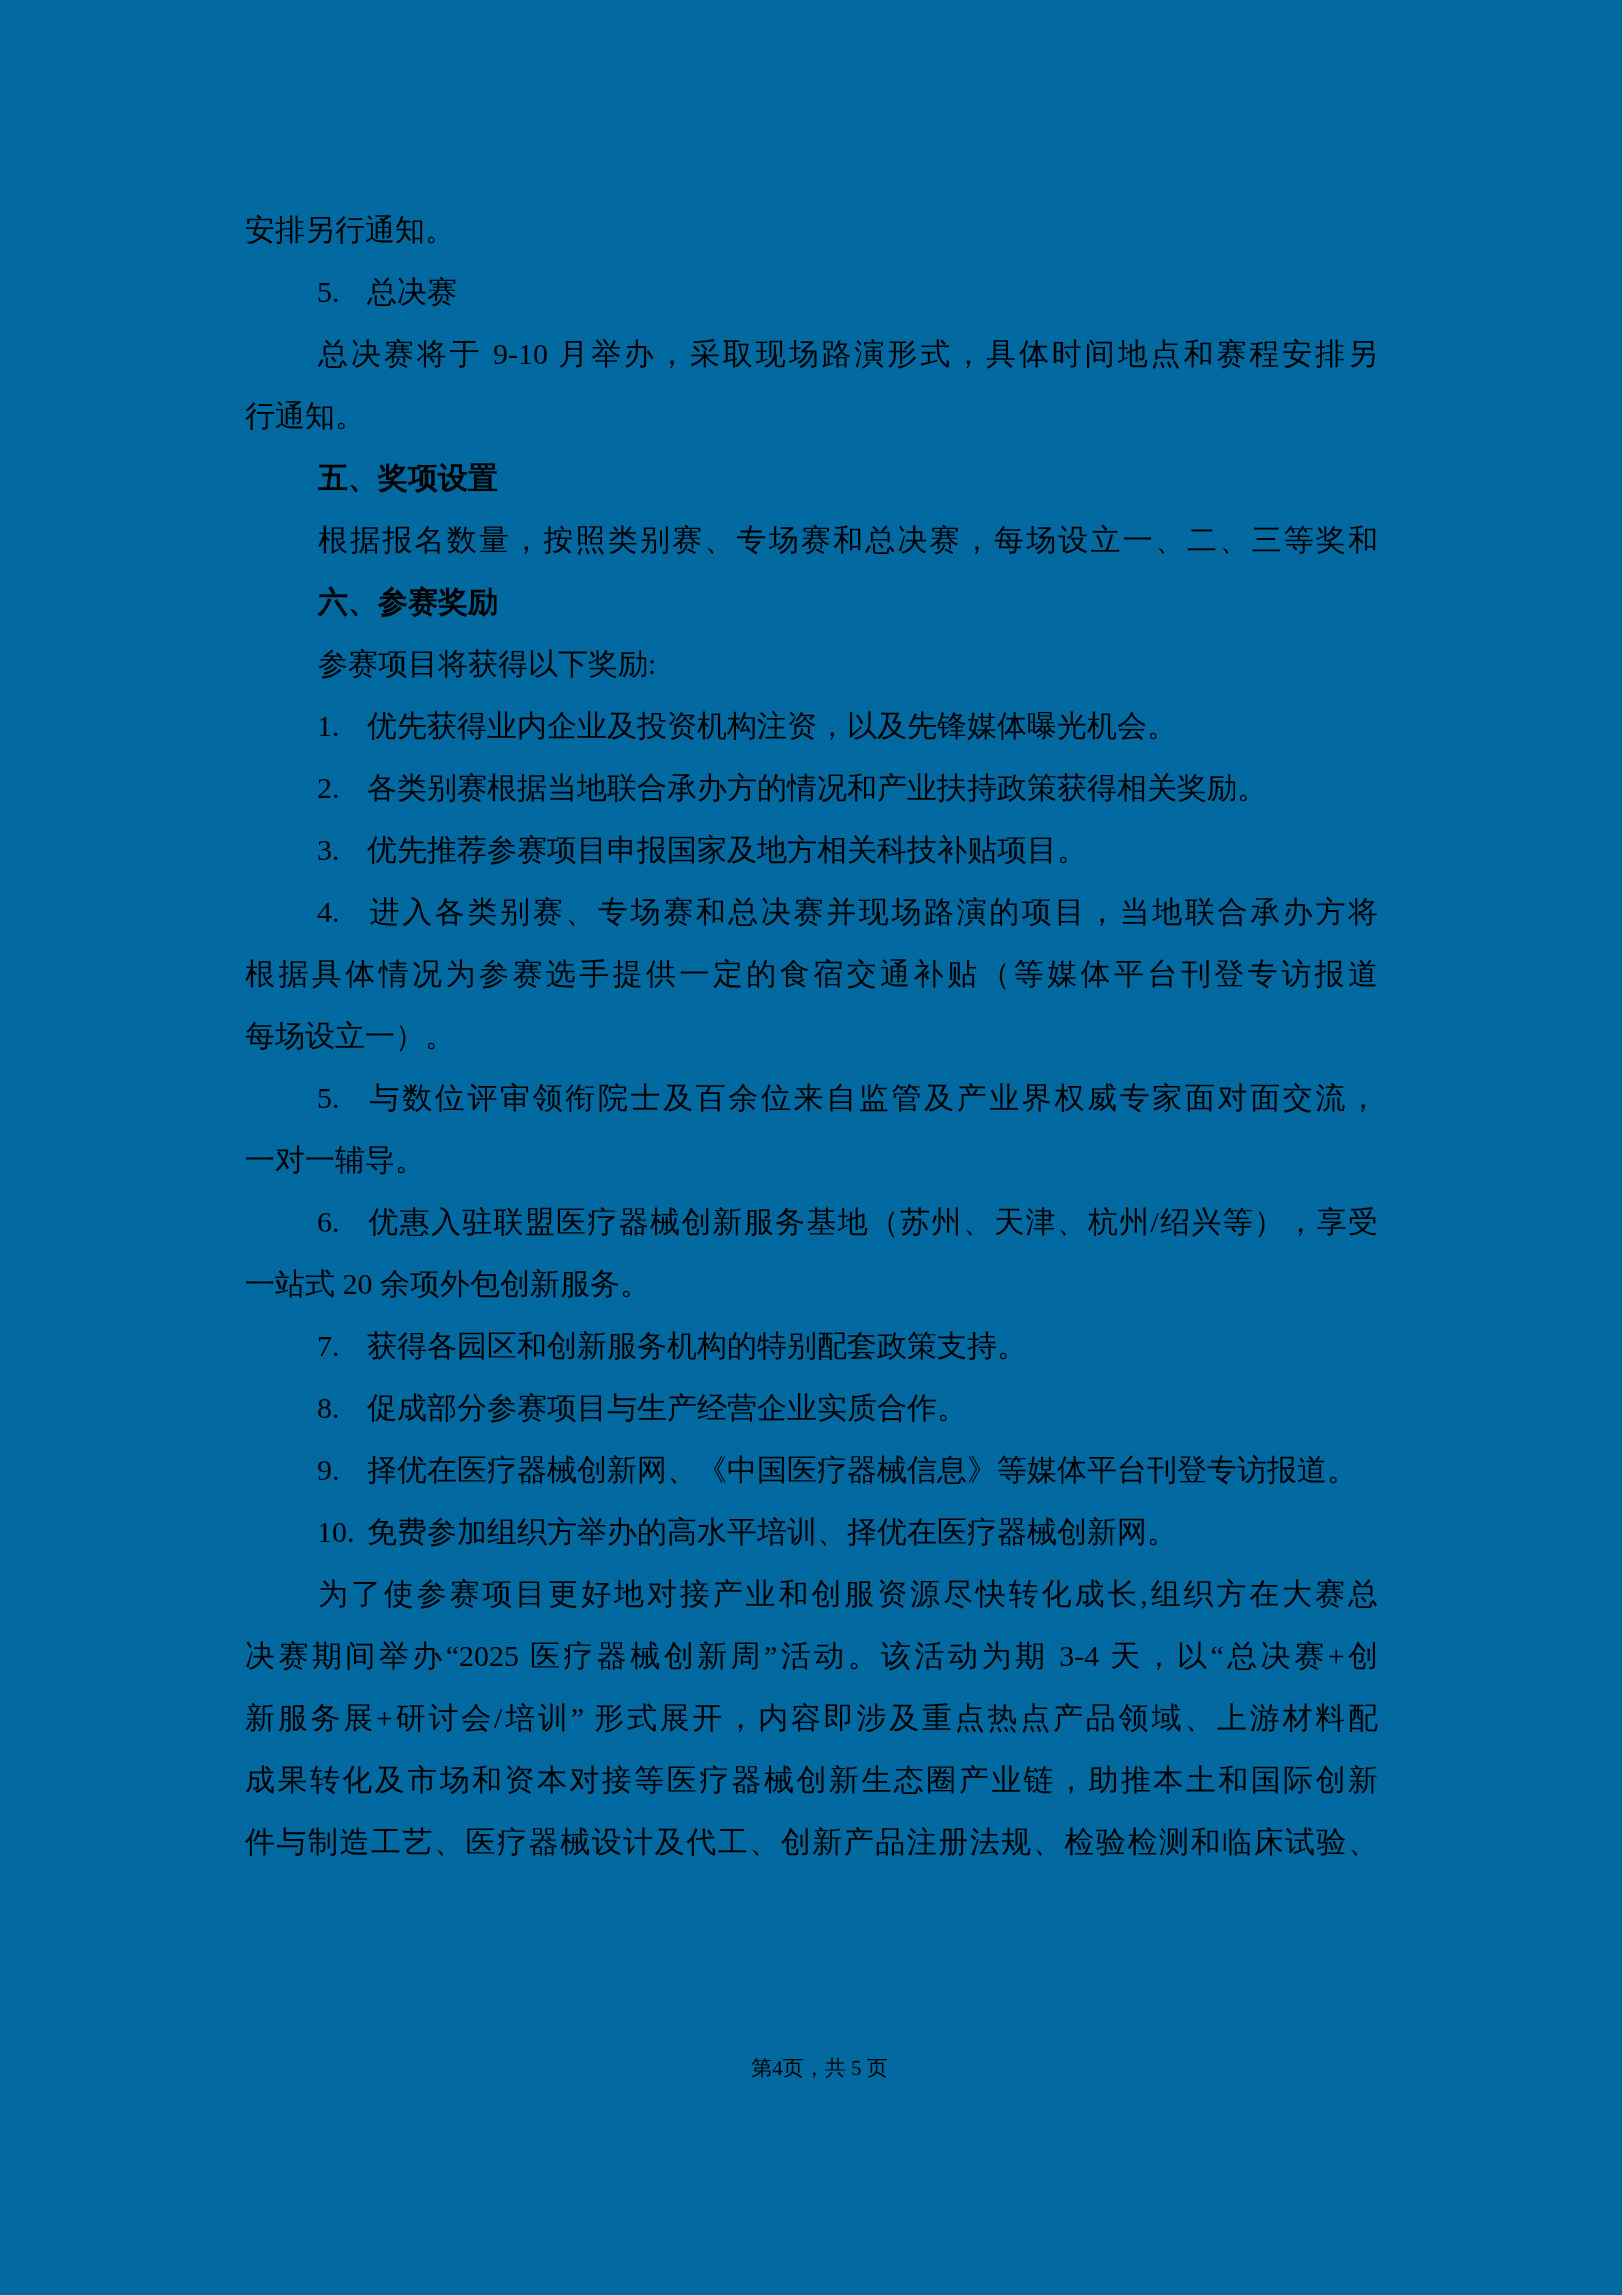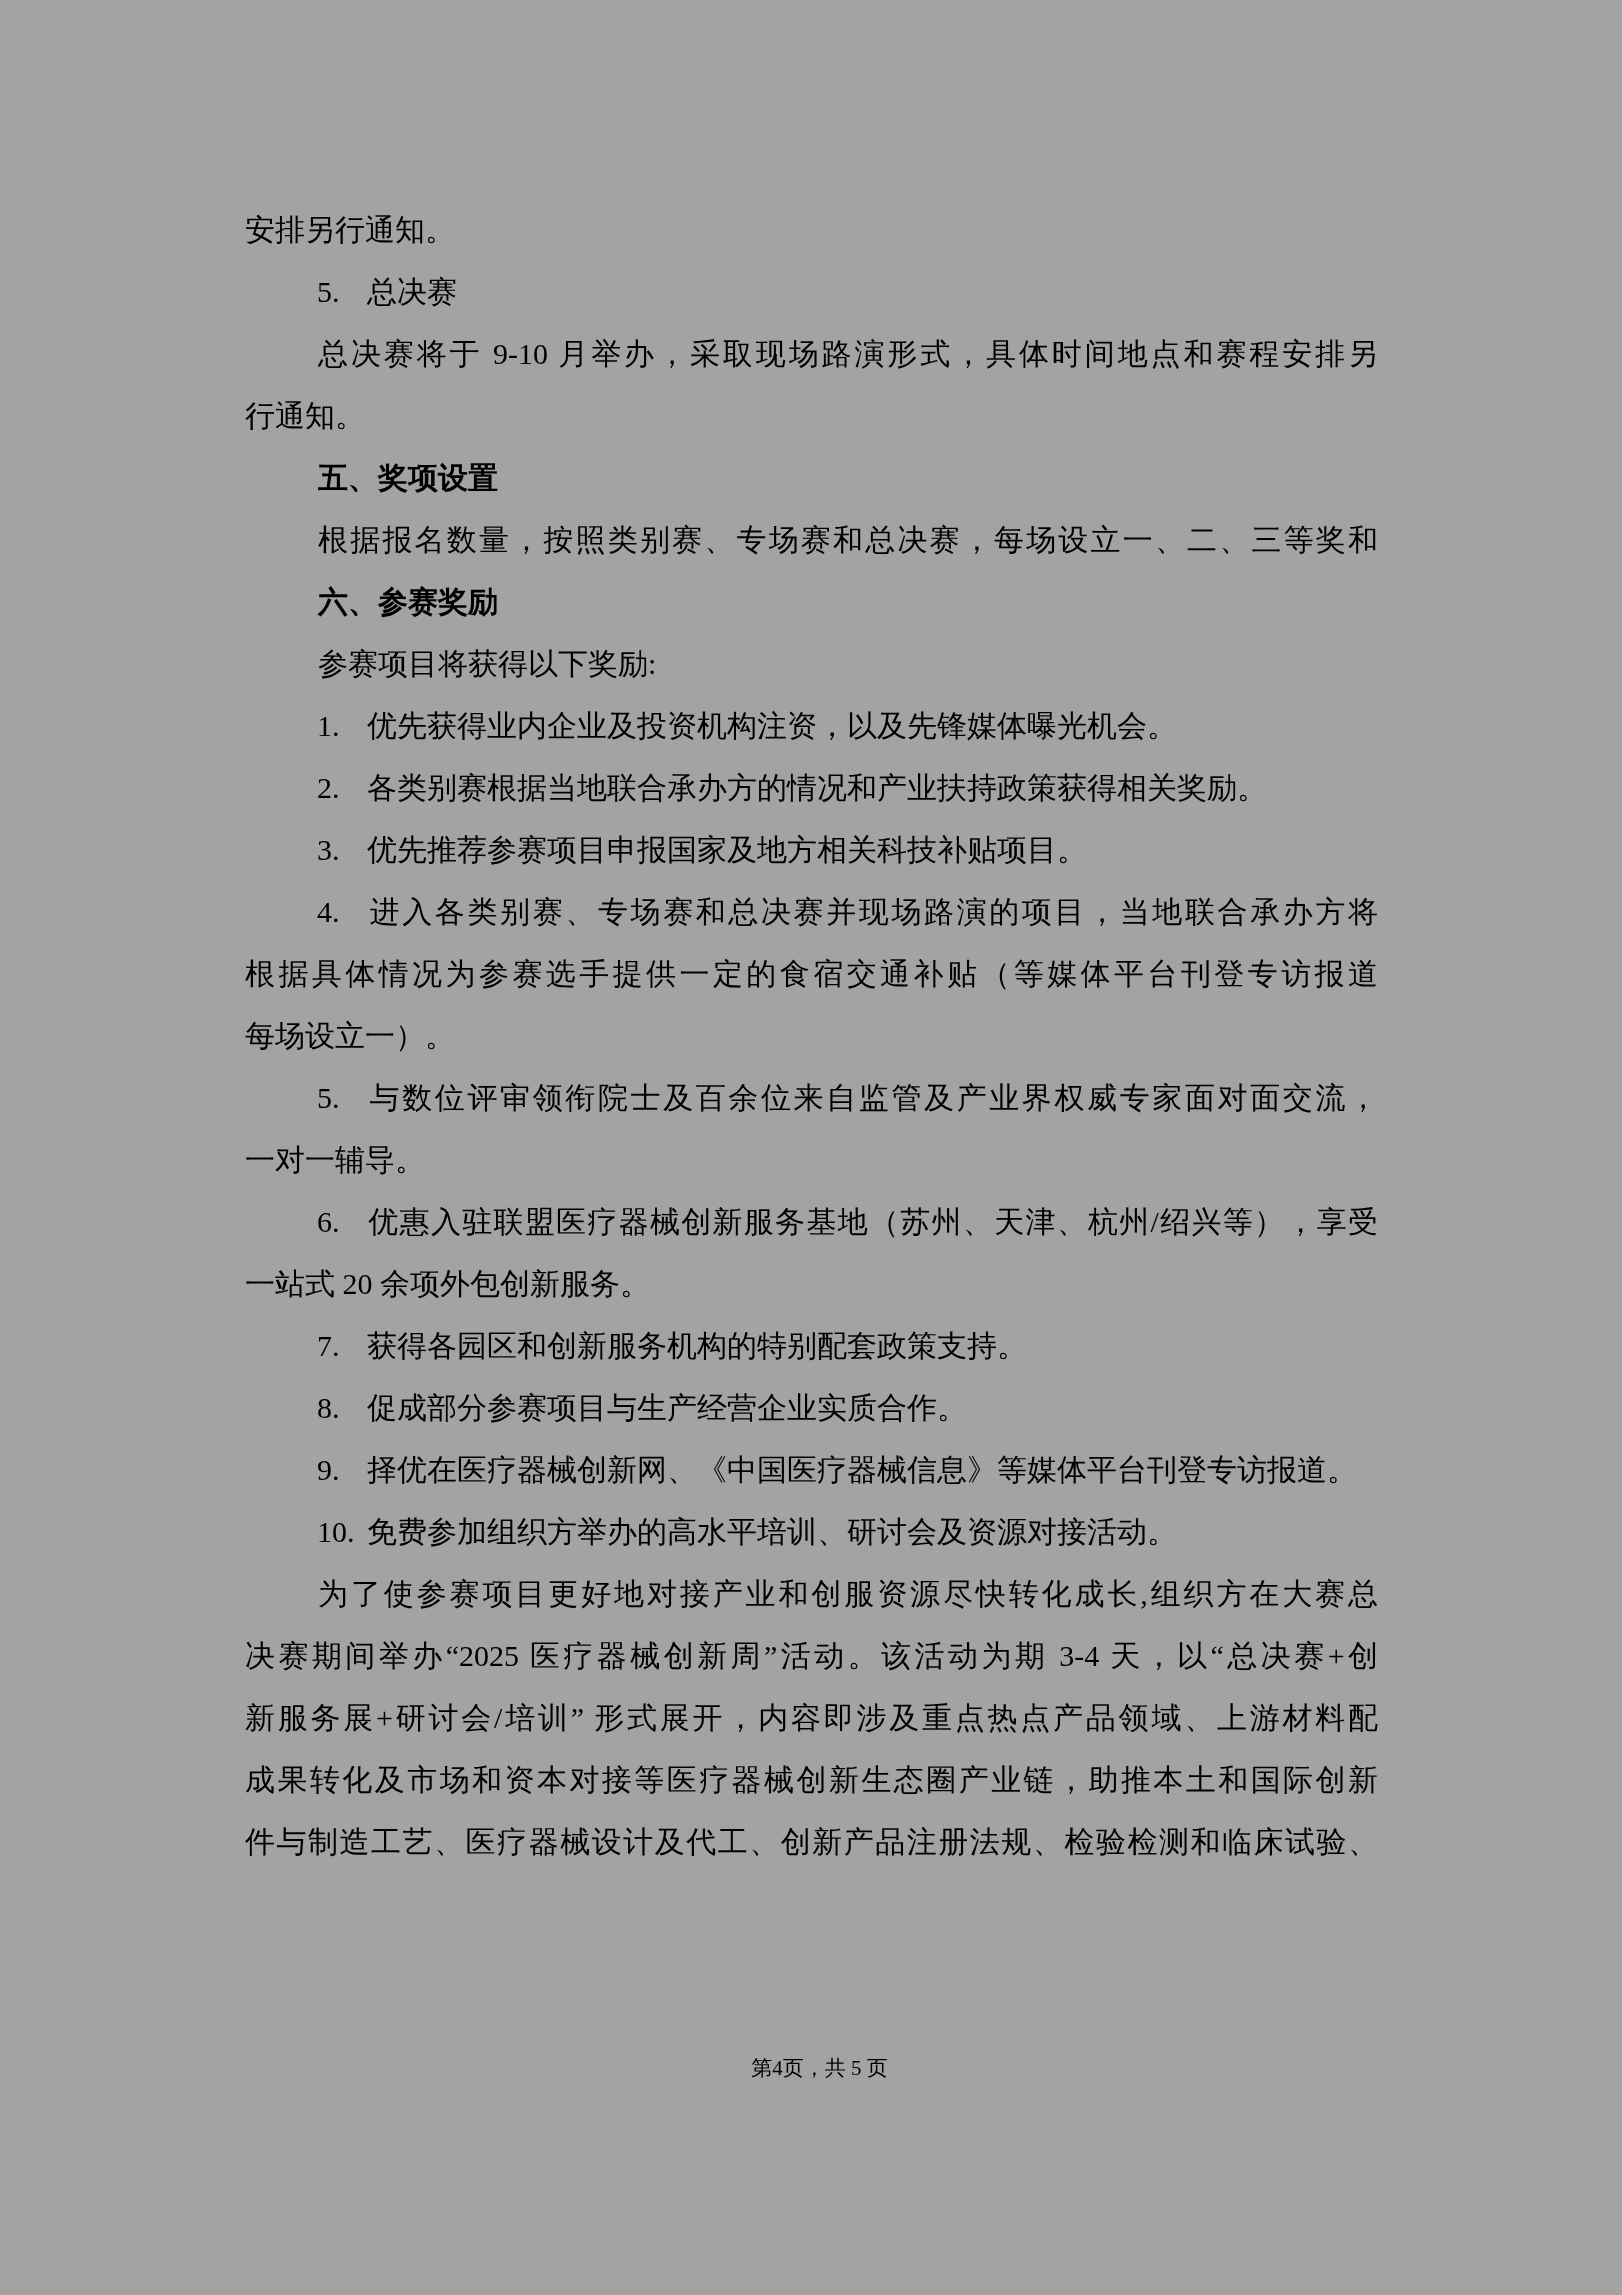--- a/index.html
+++ b/index.html
@@ -4,21 +4,21 @@
 <style>
   html, body {
     margin: 0;
     padding: 0;
     background: #ffffff;
   }
   .page {
     position: relative;
     width: 1623px;
     height: 2295px;
-    background: #a3a3a3;
+    background: #0369a1;
     color: #000000;
     font-family: "Liberation Serif", "DejaVu Serif", serif;
     overflow: hidden;
   }
   .content {
     position: absolute;
     left: 245px;
     top: 199px;
     width: 1133px;
   }
@@ -76,21 +76,21 @@
       <div class="line list j"><span class="marker">4.</span><span>进入各类别赛、专场赛和总决赛并现场路演的项目，当地联合承办方将</span></div>
       <div class="line plain j">根据具体情况为参赛选手提供一定的食宿交通补贴（等媒体平台刊登专访报道</div>
       <div class="line plain">每场设立一）。</div>
       <div class="line list j"><span class="marker">5.</span><span>与数位评审领衔院士及百余位来自监管及产业界权威专家面对面交流，</span></div>
       <div class="line plain">一对一辅导。</div>
       <div class="line list j"><span class="marker">6.</span><span>优惠入驻联盟医疗器械创新服务基地（苏州、天津、杭州/绍兴等），享受</span></div>
       <div class="line plain">一站式 20 余项外包创新服务。</div>
       <div class="line list"><span class="marker">7.</span><span>获得各园区和创新服务机构的特别配套政策支持。</span></div>
       <div class="line list"><span class="marker">8.</span><span>促成部分参赛项目与生产经营企业实质合作。</span></div>
       <div class="line list"><span class="marker">9.</span><span>择优在医疗器械创新网、《中国医疗器械信息》等媒体平台刊登专访报道。</span></div>
-      <div class="line list"><span class="marker">10.</span><span>免费参加组织方举办的高水平培训、研讨会及资源对接活动。</span></div>
+      <div class="line list"><span class="marker">10.</span><span>免费参加组织方举办的高水平培训、择优在医疗器械创新网。</span></div>
       <div class="line first j">为了使参赛项目更好地对接产业和创服资源尽快转化成长,组织方在大赛总</div>
       <div class="line plain j">决赛期间举办“2025 医疗器械创新周”活动。该活动为期 3-4 天，以“总决赛+创</div>
       <div class="line plain j">新服务展+研讨会/培训” 形式展开，内容即涉及重点热点产品领域、上游材料配</div>
       <div class="line plain j">成果转化及市场和资本对接等医疗器械创新生态圈产业链，助推本土和国际创新</div>
       <div class="line plain j">件与制造工艺、医疗器械设计及代工、创新产品注册法规、检验检测和临床试验、</div>
     </div>
   <div class="footer">
     <span>第4页，共 5 页</span>
   </div>
 </div>

